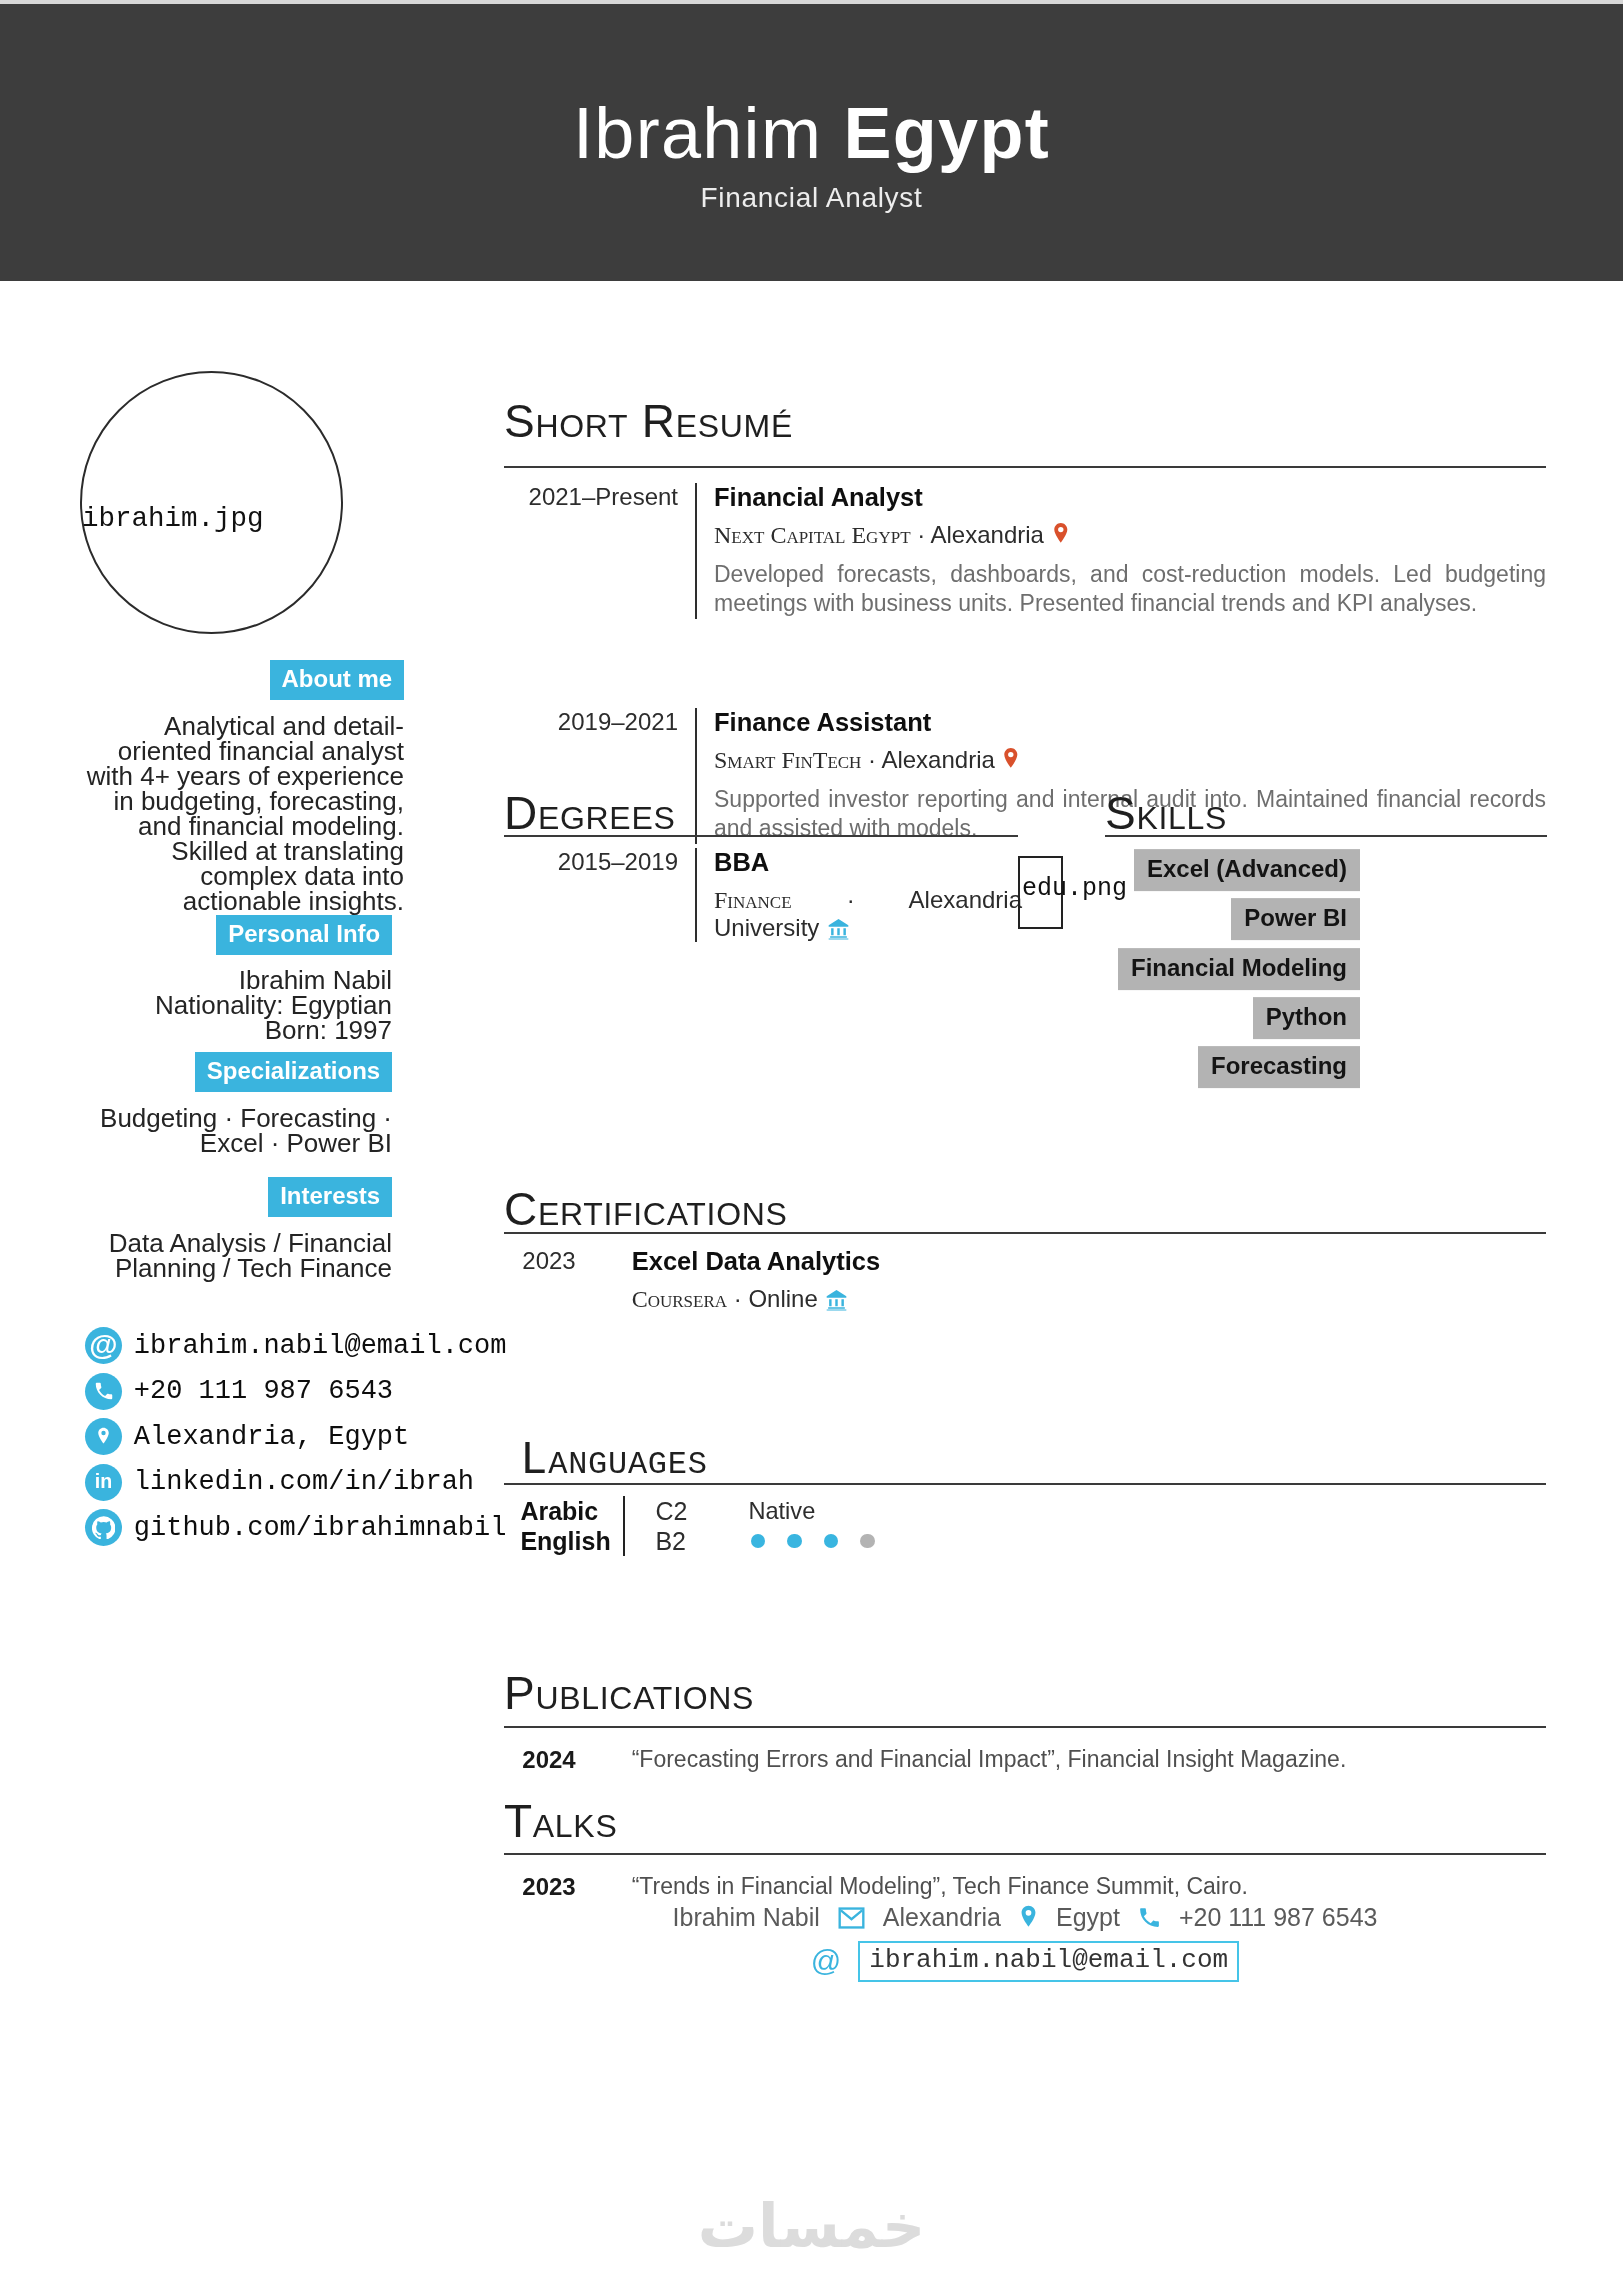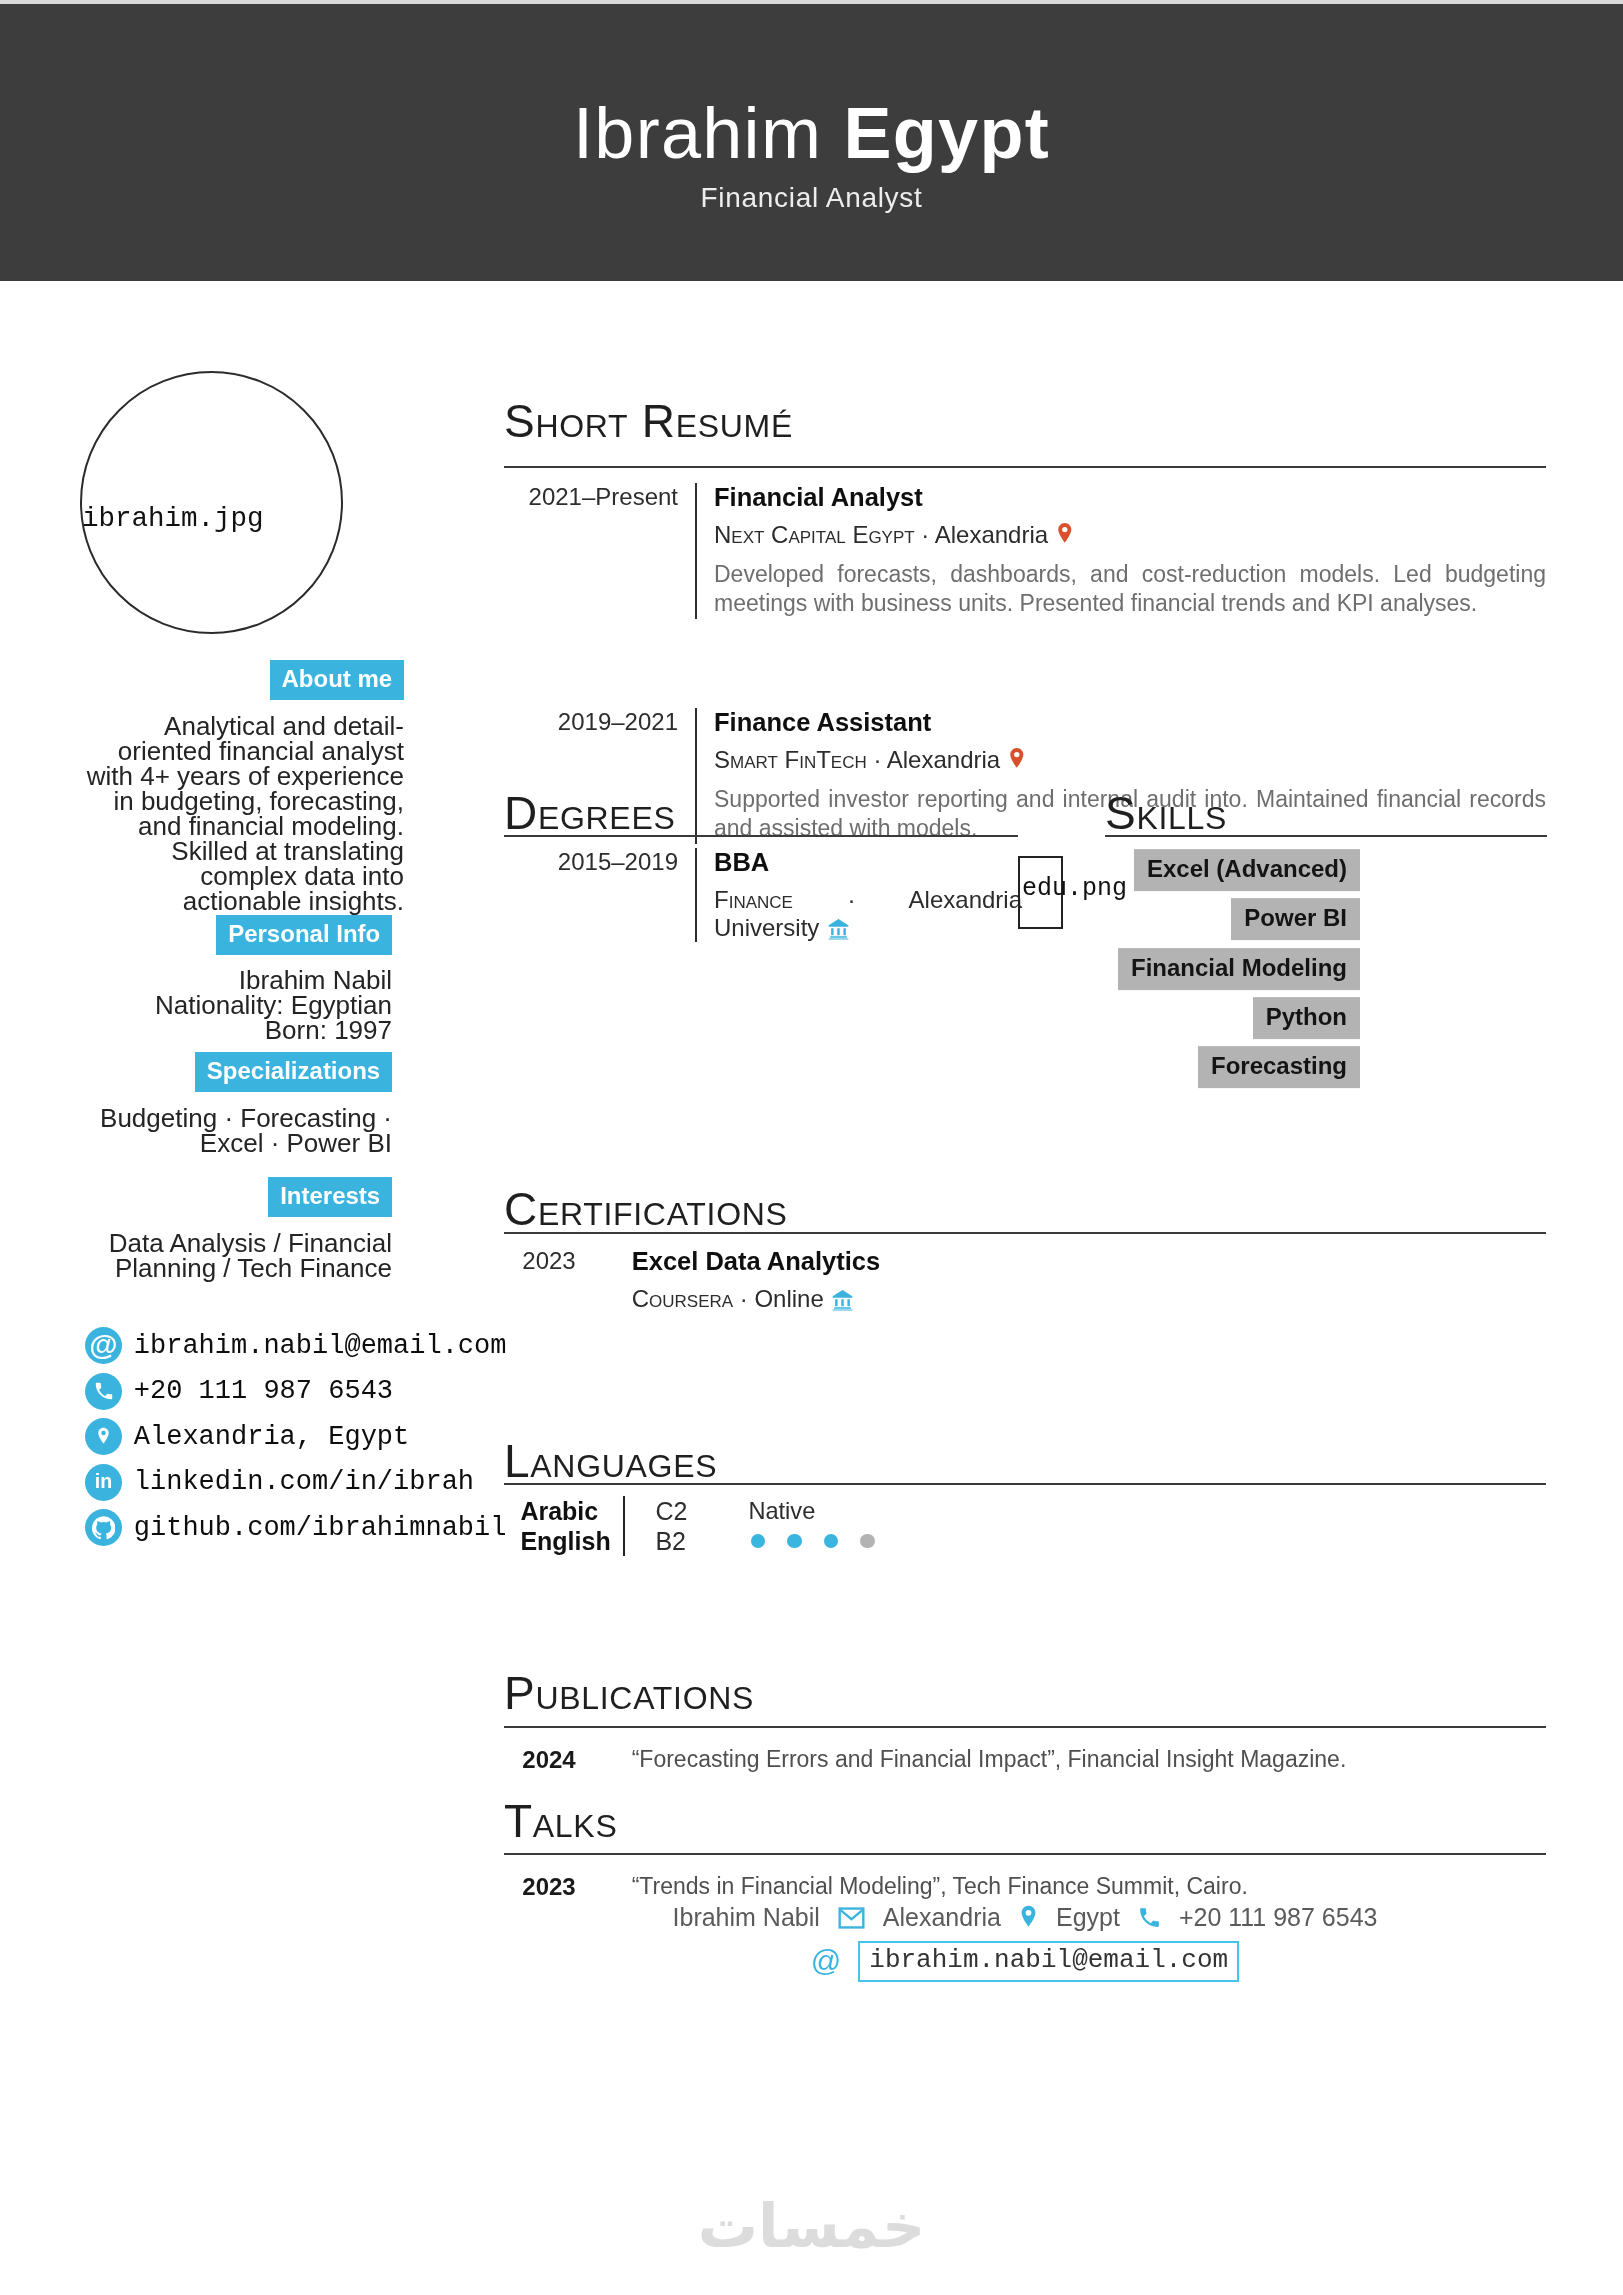--- a/index.html
+++ b/index.html
@@ -37,21 +37,21 @@
 
   
   .hd{font-variant:small-caps;font-weight:300;font-size:46px;color:#1f1f1f;letter-spacing:0.7px;line-height:1;}
   .rule{border-top:2.6px solid #3a3a3a;}
   .entry{display:flex;align-items:stretch;}
   .entry-dates{width:174px;text-align:right;padding-right:17px;font-size:24px;color:#2d2d2d;
                border-right:2px solid #2e2e2e;flex:0 0 174px;}
   .entry-body{padding-left:17px;flex:1;}
   .jtitle{font-size:25.5px;font-weight:bold;color:#0f0f0f;}
   .jcompany{font-size:24px;color:#2c2c2c;margin-top:9.2px;}
-  .sc{font-variant:small-caps;}
+  .sc{font-variant:small-caps;font-family:Liberation Serif, serif;}
   .jdesc{font-size:23px;line-height:29.4px;color:#6e6e6e;margin-top:10.5px;text-align:justify;}
   .prow{display:flex;}
   .prow-date{flex:0 0 95px;padding-left:18.3px;font-size:24px;font-weight:bold;color:#1a1a1a;}
   .prow-date.regular{font-weight:normal;color:#2d2d2d;}
   .prow-body{flex:1;padding-left:14.4px;}
   .ptext{font-size:23px;color:#4f4f4f;}
 
   
   .skill-row{left:1105px;right:0;height:42px;}
   .skill-tag{position:absolute;right:263px;top:50%;transform:translateY(-50%);
@@ -256,21 +256,21 @@
         <span class="sc">Coursera</span>
         <span>·</span>
         <span>Online</span>
         <svg width="25" height="23.6" viewBox="0 0 24 24" style="display:inline;vertical-align:-4.6px;">
             <path fill="#3ab4de" d="M2 8.5 12 2l10 6.5V10H2V8.5zM4.5 11.5H7v7H4.5zm6.25 0h2.5v7h-2.5zM17 11.5h2.5v7H17zM3.5 19.5h17V21h-17zM2 21.8h20V23H2z"></path>
           </svg>
       </div>
     </div>
   </div>
 
-  <div class="abs hd" style="left:504px;top:1438px;">Languages</div>
+  <div class="abs hd" style="left:520px;top:1438px;font-family:Liberation Mono, monospace;">Languages</div>
   <div class="abs rule" style="left:504px;top:1483px;width:1042px;"></div>
 
   <div class="abs" style="left:504px;top:1496px;width:1042px;">
     <div class="lang-row">
       <div class="lang-name">Arabic</div>
       <div class="lang-div"></div>
       <div class="lang-level">C2</div>
       <div class="lang-note">Native</div>
     </div>
     <div class="lang-row">

